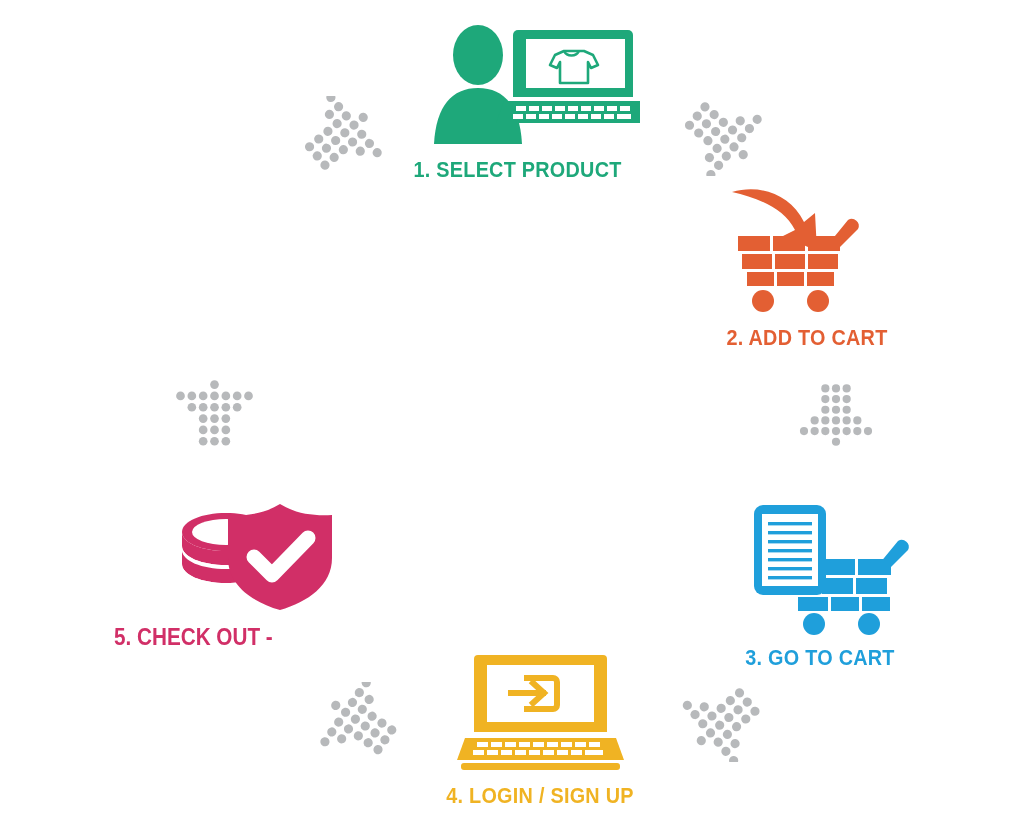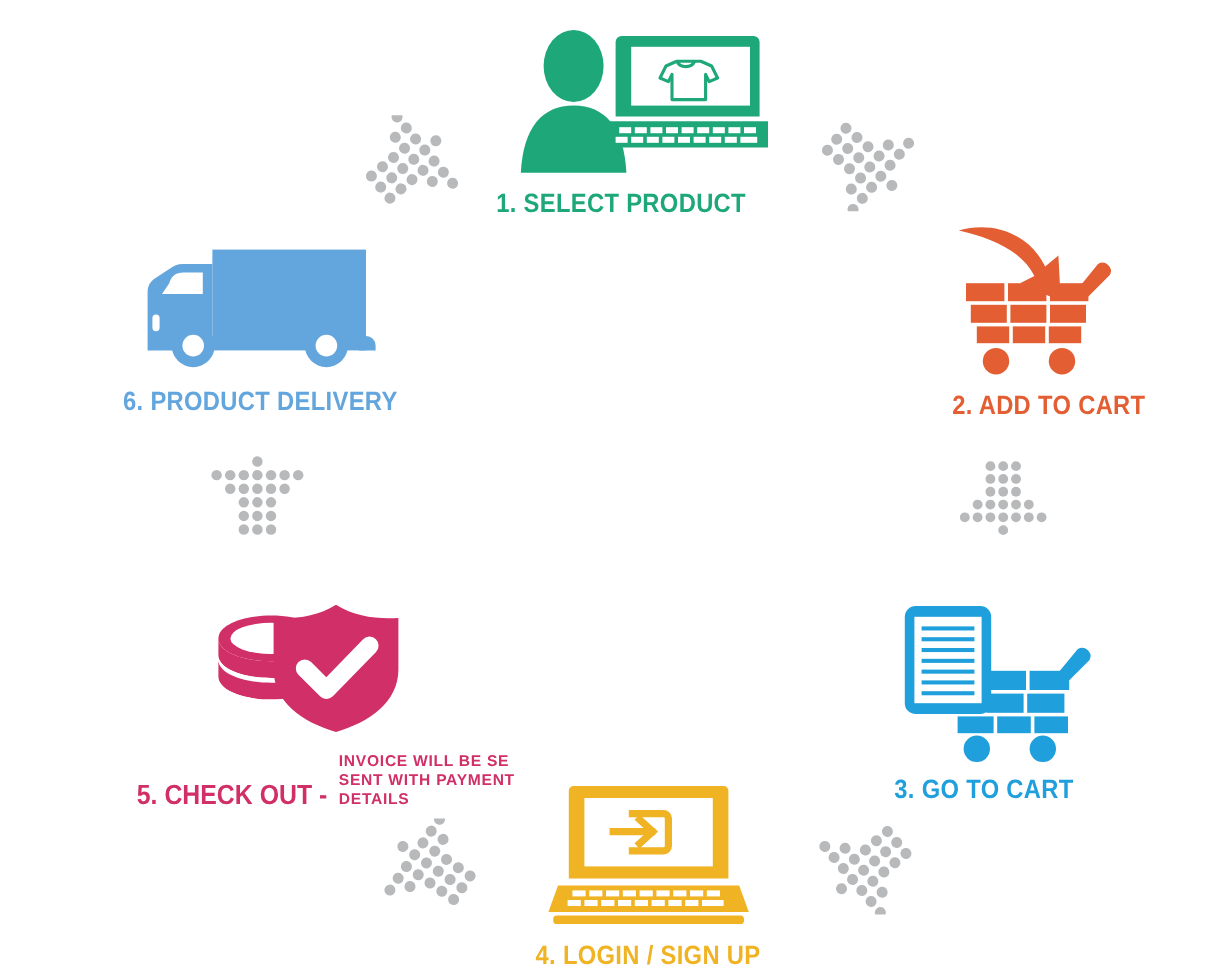--- a/index.html
+++ b/index.html
@@ -56,21 +56,21 @@
     font-size: 22px;
     letter-spacing: 0.3px;
     transform: scaleX(0.9);
     transform-origin: center;
     white-space: nowrap;
   }
   .icon-wrap { display: flex; align-items: flex-end; justify-content: center; }
 
   
   #step1 { left: 400px; top: 22px;  width: 270px; text-align: left; }
-  #step2 { left: 774px; top: 178px; width: 200px; text-align: center; }
+  #step2 { left: 707px; top: 178px; width: 200px; text-align: center; }
   #step3 { left: 735px; top: 495px; width: 205px; }
   #step4 { left: 420px; top: 650px; width: 240px; text-align: center; }
   #step5 { left: 100px; top: 500px; width: 345px; }
   #step6 { left: 90px;  top: 200px; width: 250px; text-align: center; }
 
   #step1 .step-label { color: #1ea87a; margin-top: 10px; }
   #step2 .step-label { color: #e35f33; margin-top: 12px; }
   #step3 .step-label { color: #1f9fdb; margin-top: 10px; }
   #step4 .step-label { color: #f0b323; margin-top: 8px; }
   #step6 .step-label { color: #63a5dd; margin-top: 12px; }
@@ -261,49 +261,23 @@
           <ellipse cx="54" cy="32" rx="34" ry="13" fill="#ffffff"></ellipse>
           <path d="M10 46 c0 11 20 19 44 19 c24 0 44 -8 44 -19 v3 c0 11 -20 19 -44 19 c-24 0 -44 -8 -44 -19 Z" fill="#ffffff"></path>
           <path d="M10 64 c0 11 20 19 44 19 c24 0 44 -8 44 -19 v3 c0 11 -20 19 -44 19 c-24 0 -44 -8 -44 -19 Z" fill="#ffffff"></path>
           <path d="M108 4 c16 10 34 12 52 11 v43 c0 27 -24 44 -52 52 c-28 -8 -52 -25 -52 -52 v-43 c18 1 36 -1 52 -11 Z"></path>
         </g>
         <path d="M82 57 l18 18 l36 -37" fill="none" stroke="#ffffff" stroke-width="15" stroke-linecap="round" stroke-linejoin="round"></path>
       </svg>
     </div>
     <div class="checkout-line">
       <div class="checkout-main">5. CHECK OUT -</div>
-      <div class="checkout-note">
-        <div>INVOICE WILL BE SE</div>
-        <div>SENT WITH PAYMENT</div>
-        <div>DETAILS</div>
-      </div>
-    </div>
-  </div>
-
-  <div class="step" id="step6">
-    <div class="icon-wrap">
-      <svg width="200" height="110" viewBox="0 0 200 110">
-        <g fill="#63a5dd">
-          <rect x="62" y="8" width="128" height="72"></rect>
-          <rect x="62" y="80" width="128" height="12"></rect>
-          <path d="M8 44 c0 -6 2 -9 6 -12 l14 -9 c3 -2 5 -3 9 -3 h25 v72 h-54 Z"></path>
-          <path d="M184 80 h6 a8 8 0 0 1 8 8 v4 h-14 Z"></path>
-        </g>
-        <path d="M26 36 c2 -6 5 -9 12 -9 h16 v18 h-34 Z" fill="#ffffff"></path>
-        <rect x="12" y="62" width="6" height="14" rx="3" fill="#ffffff"></rect>
-        <g>
-          <circle cx="46" cy="88" r="18" fill="#63a5dd"></circle>
-          <circle cx="46" cy="88" r="9" fill="#ffffff"></circle>
-          <circle cx="157" cy="88" r="18" fill="#63a5dd"></circle>
-          <circle cx="157" cy="88" r="9" fill="#ffffff"></circle>
-        </g>
-      </svg>
-    </div>
-    <div class="step-label">6. PRODUCT DELIVERY</div>
-  </div>
+    </div>
+  </div>
+
 
   <div class="dot-arrow" id="arr-a">
     <svg width="90" height="80" viewBox="0 0 90 80">
       <g fill="#b7b9bb" transform="rotate(-40 45 40)">
         <circle cx="14" cy="28" r="4.6"></circle>
           <circle cx="26" cy="28" r="4.6"></circle>
           <circle cx="38" cy="28" r="4.6"></circle>
         <circle cx="50" cy="28" r="4.6"></circle>
           <circle cx="62" cy="28" r="4.6"></circle>
         <circle cx="14" cy="40" r="4.6"></circle>

